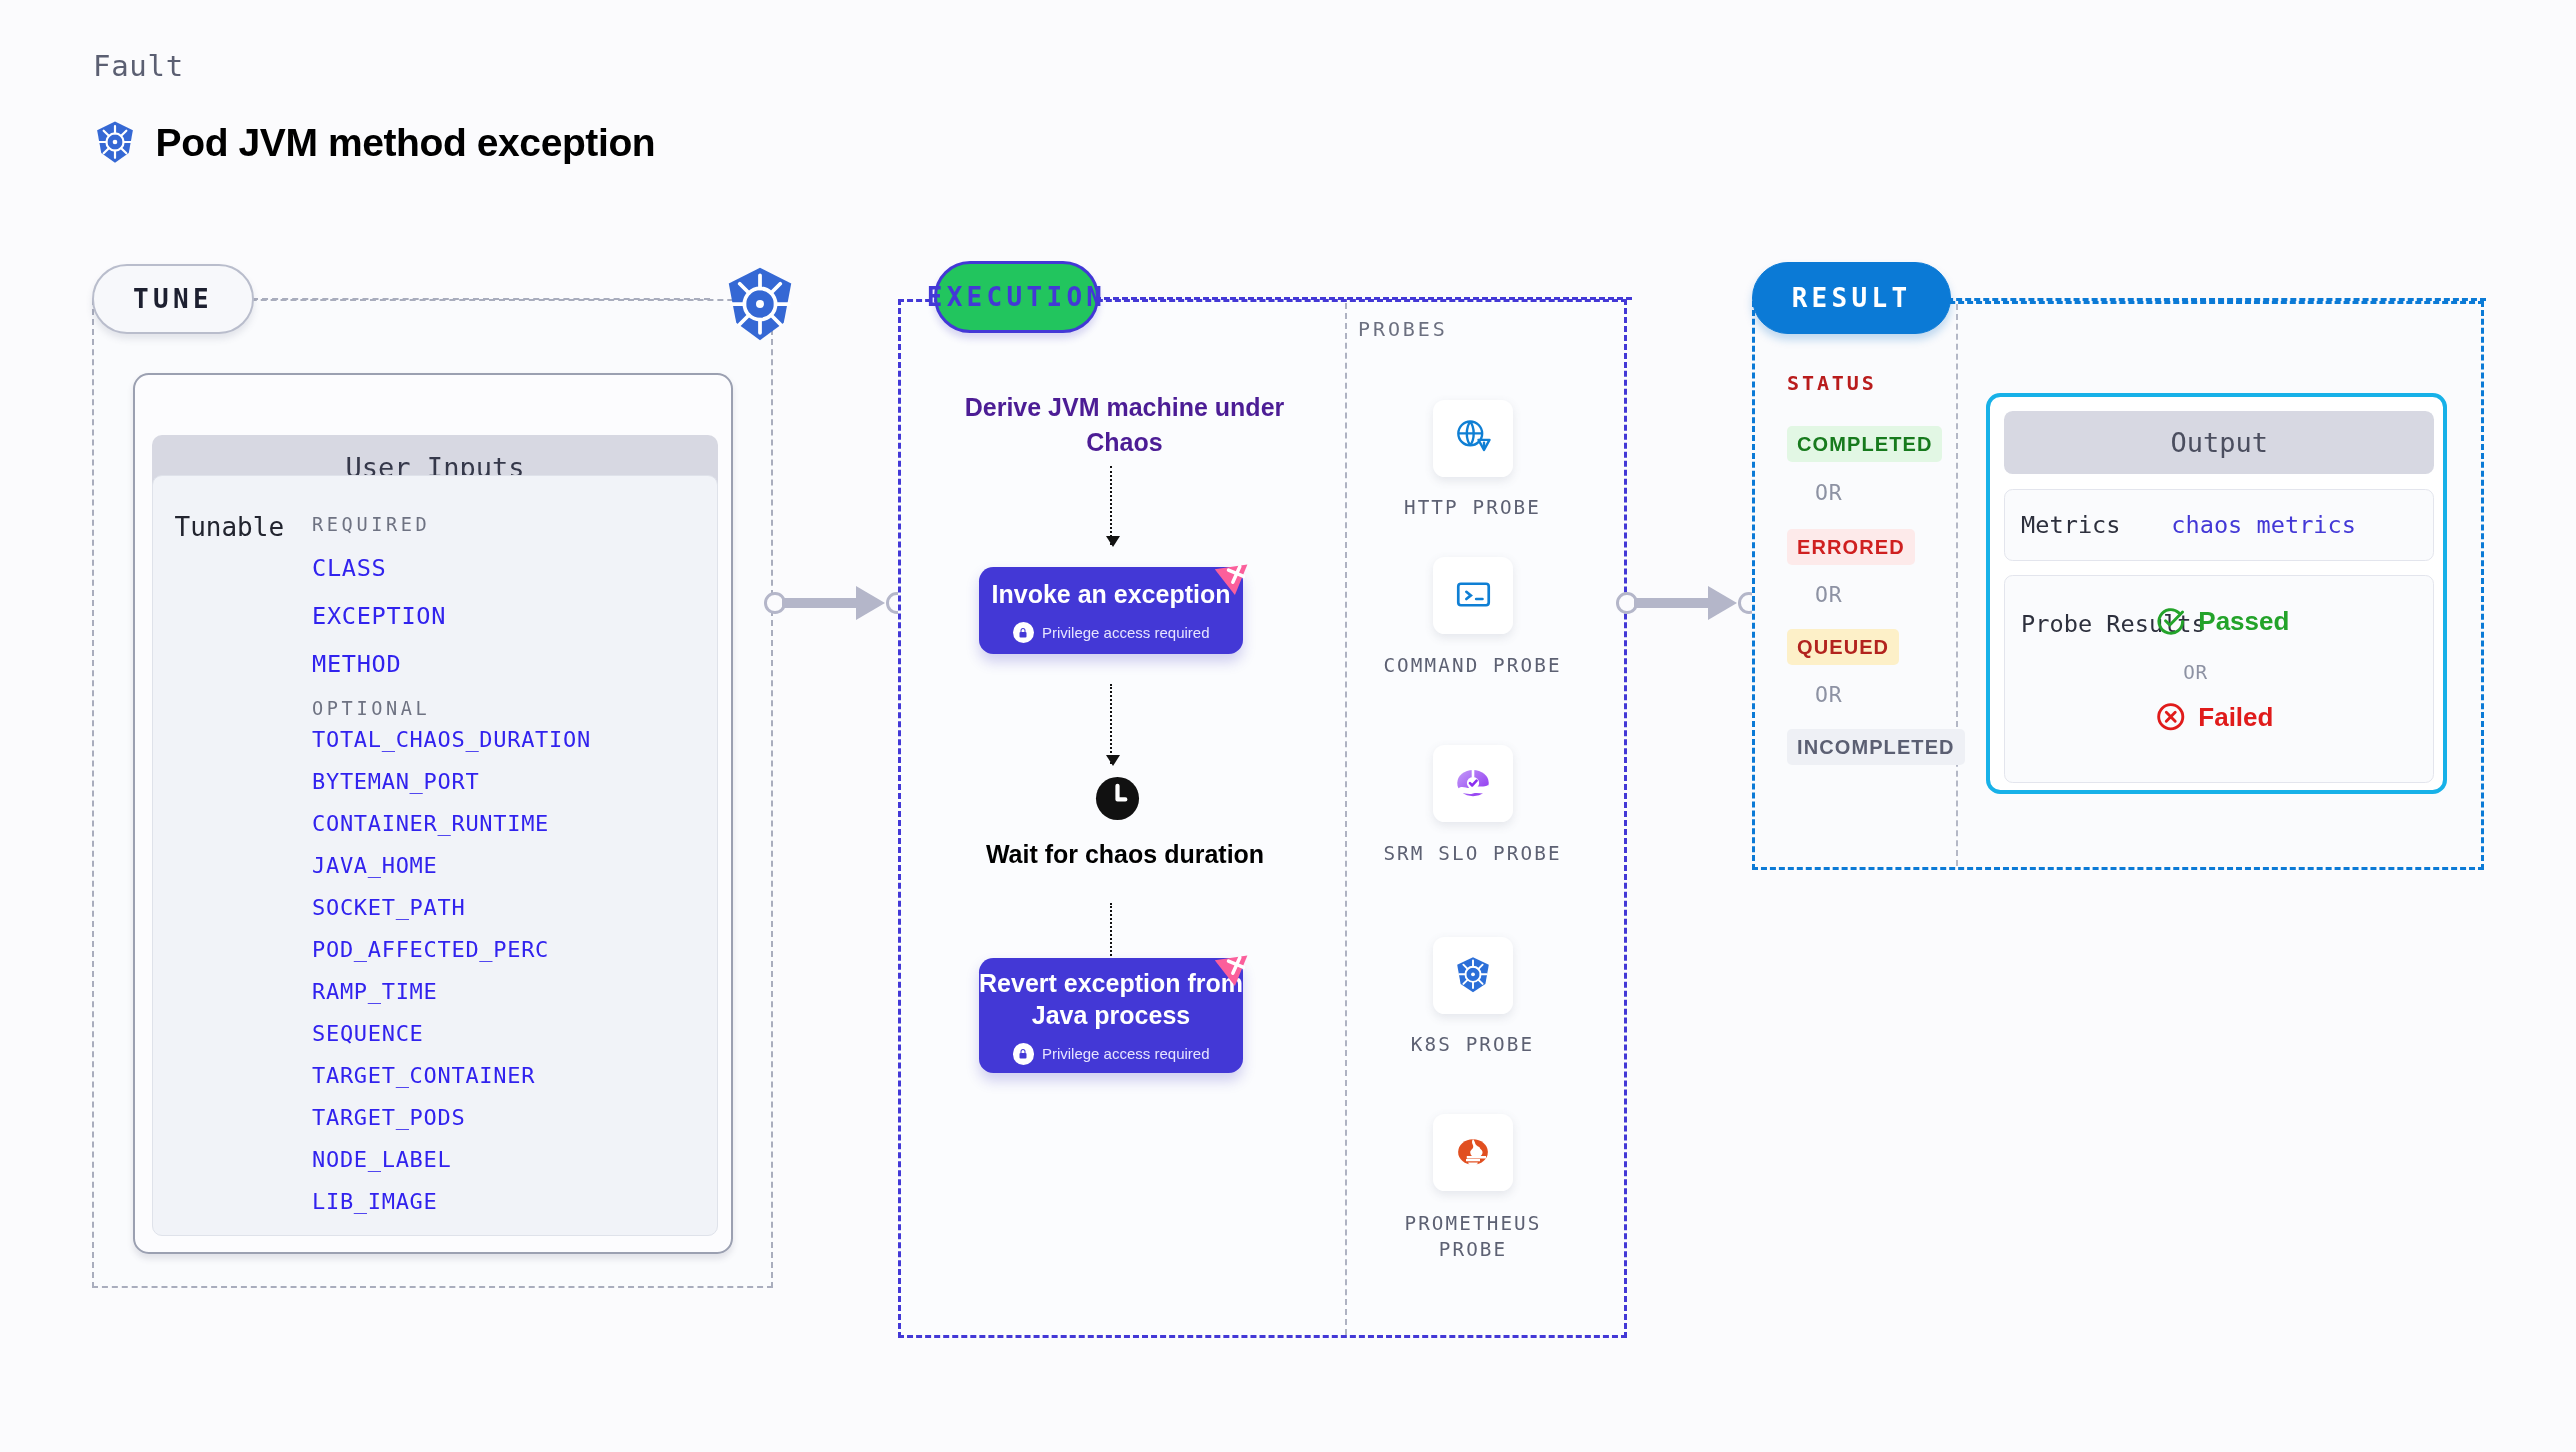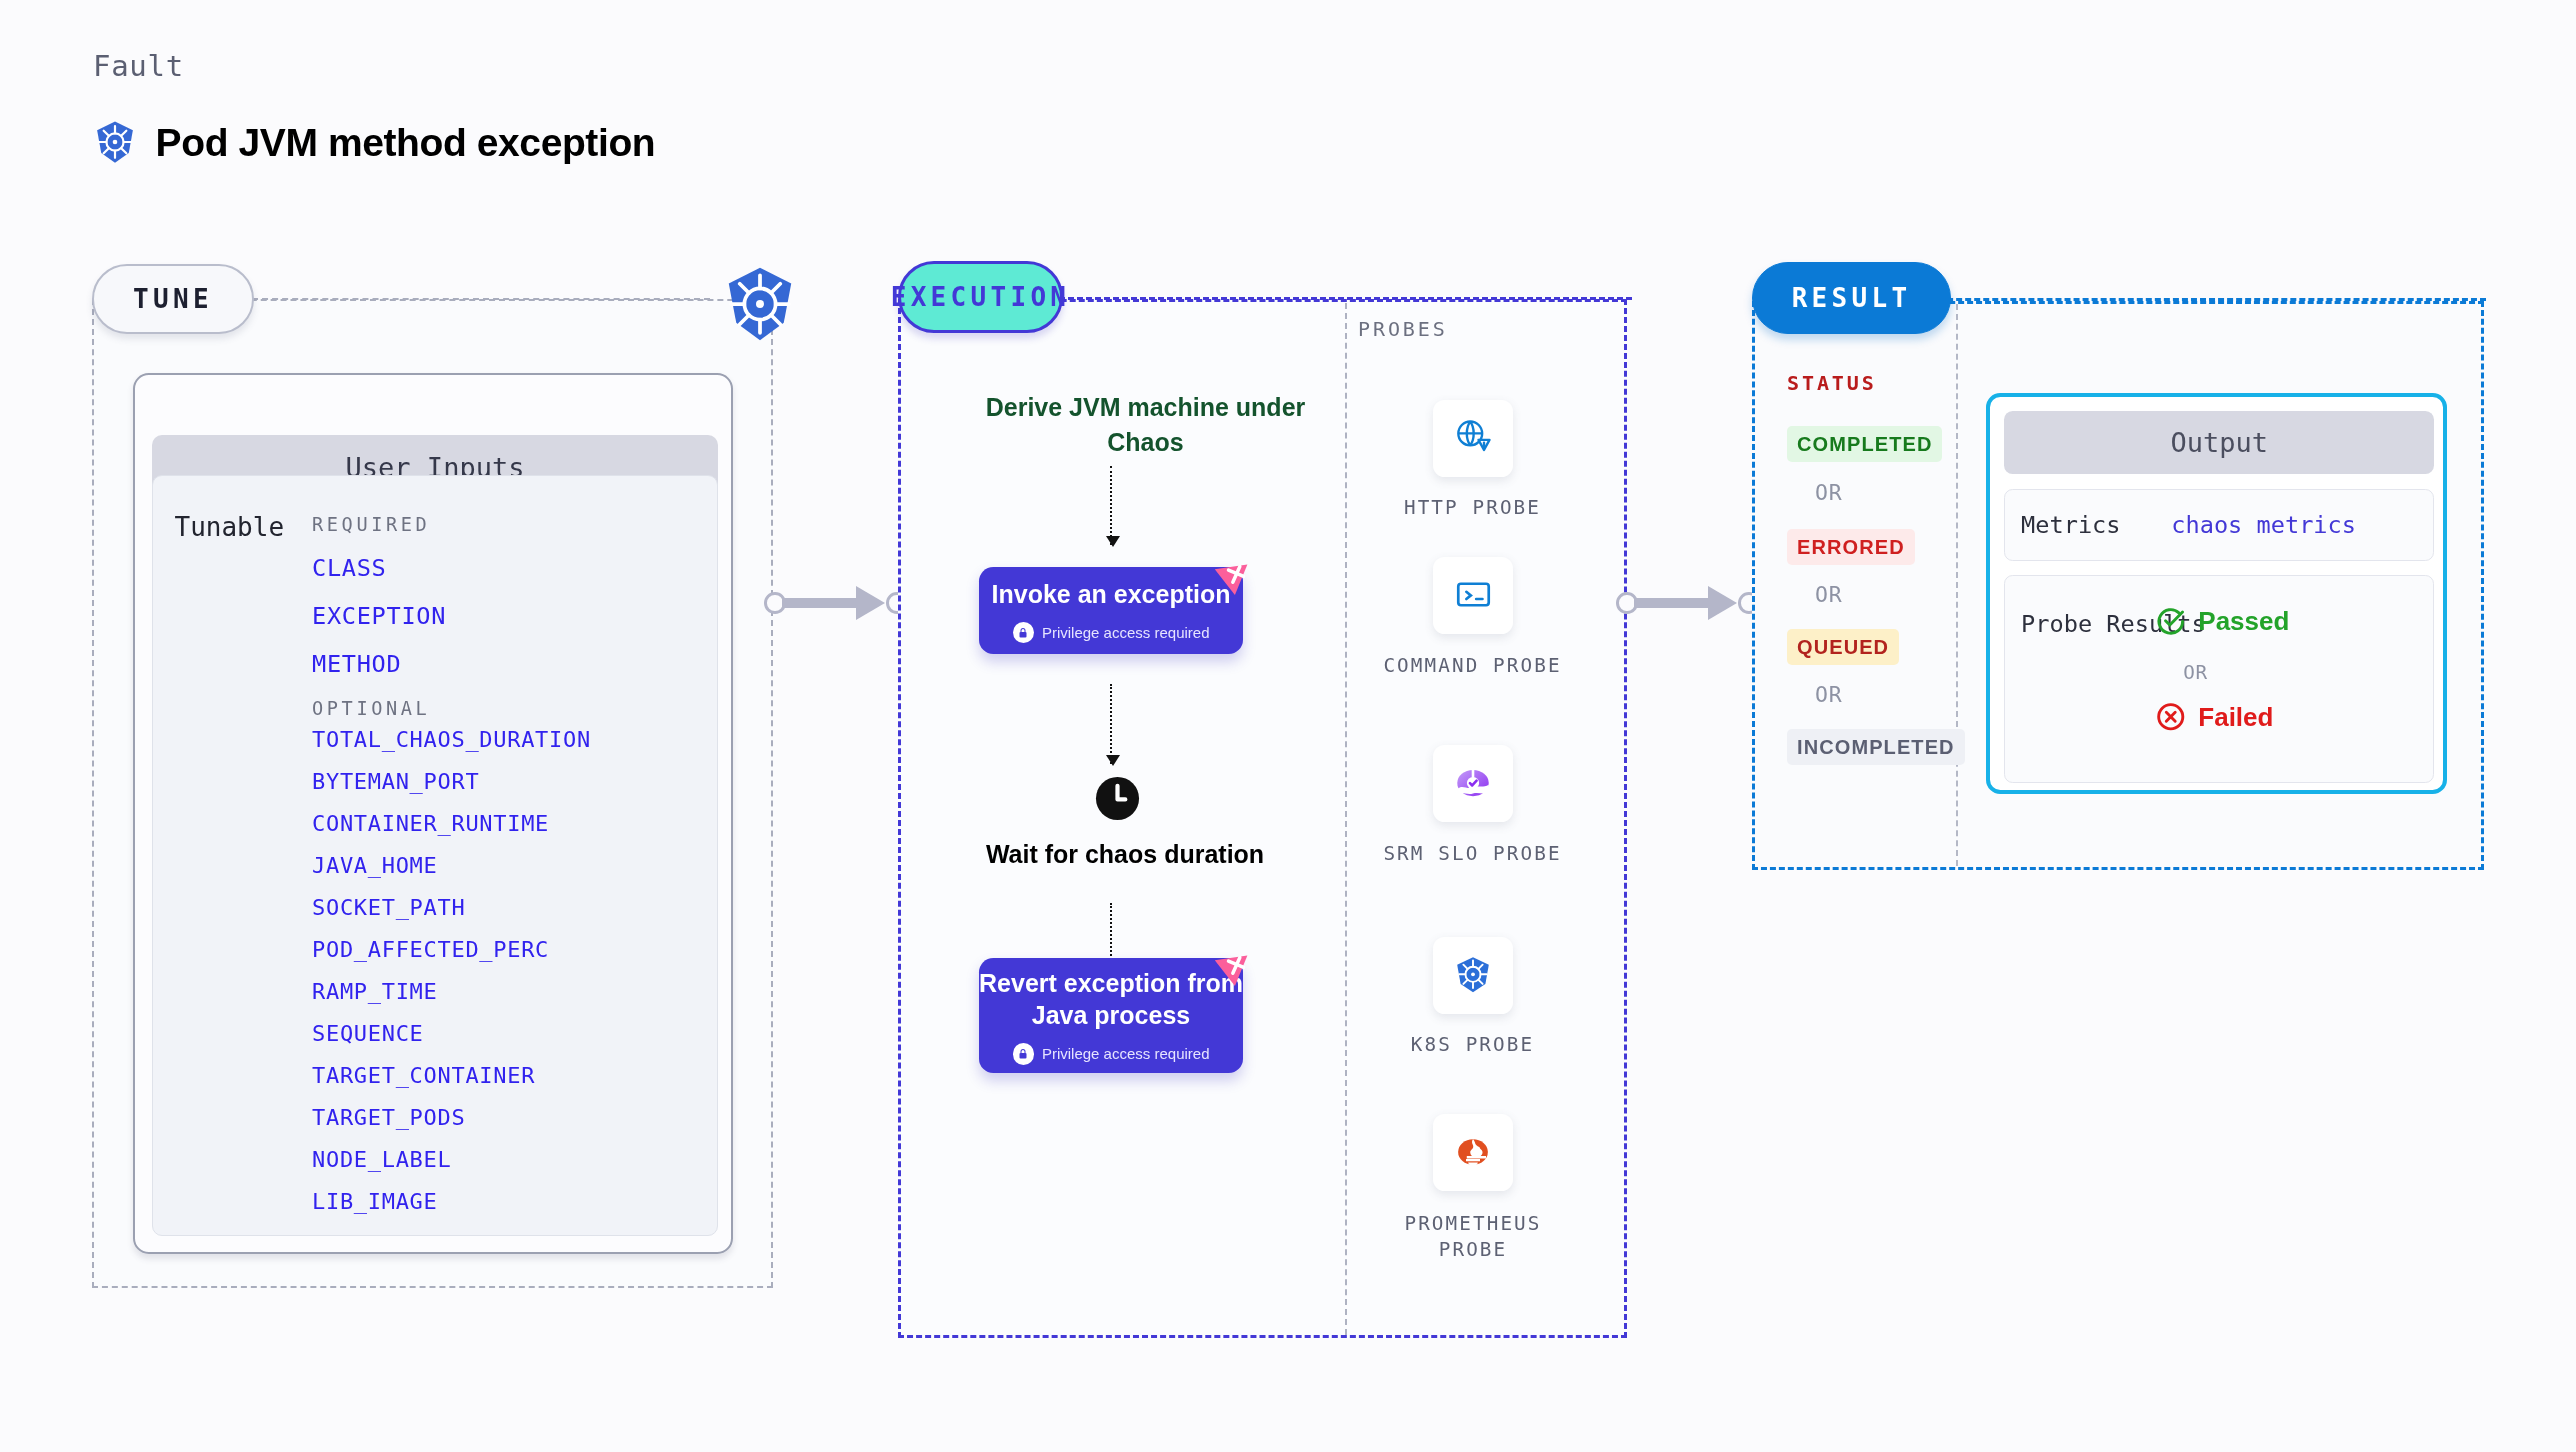--- a/index.html
+++ b/index.html
@@ -31,22 +31,23 @@
   .pill {
     position: absolute; display: flex; align-items: center; justify-content: center;
     border-radius: 716px; z-index: 6;
   }
   .pill-tune {
     background: #f7f8fb; border: 2.9px solid #b9bdcc;
     box-shadow: 0 5px 7.2px rgba(70,75,110,.13);
   }
   .pill-tune span { font-size: 26px; letter-spacing: 4.3px; color: #1d2030; font-weight: bold; }
   .pill-exec {
-    background: #5eead4; border: 3.6px solid #4338d6;
+    background: #22c55e; border: 3.6px solid #4338d6;
     box-shadow: 0 5.7px 7.2px rgba(60,50,190,.18);
+    margin-left: 36px;
   }
   .pill-exec span { font-size: 26px; letter-spacing: 4.3px; color: #4338d6; font-weight: bold; }
   .pill-result {
     background: #0b7ad6; border: 1.4px solid #0b7ad6;
     box-shadow: 0 5.7px 8.6px rgba(12,110,200,.25);
   }
   .pill-result span { font-size: 26px; letter-spacing: 4.3px; color: #fff; font-weight: bold; }
 
   
   .tick-line { position: absolute; border-top-width: 2.9px; border-top-style: dashed; }
@@ -100,22 +101,22 @@
   #probes-divider {
     position: absolute; left: 1345px; top: 303px; width: 0; height: 1032px;
     border-left: 2.1px dashed #aeb2c2;
   }
   #probes-label {
     position: absolute; left: 1358px; top: 317px;
     font-size: 20px; letter-spacing: 2.9px; color: #6c7080;
   }
 
   #derive-text {
-    position: absolute; left: 959px; top: 390px; width: 373px;
-    text-align: center; font-size: 25px; font-weight: bold; color: #14532d; line-height: 1.38;
+    position: absolute; left: 938px; top: 390px; width: 373px;
+    text-align: center; font-size: 25px; font-weight: bold; color: #4c1d95; line-height: 1.38;
   }
   .v-arrow { position: absolute; width: 2.1px; border-left: 2.1px dotted #111; }
   .v-arrow::after {
     content: ""; position: absolute; left: -6.4px; bottom: -2.1px;
     border-left: 7.2px solid transparent; border-right: 7.2px solid transparent;
     border-top: 11.5px solid #111;
   }
 
   .exec-card {
     position: absolute; background: #4338d6; border-radius: 14.3px;

